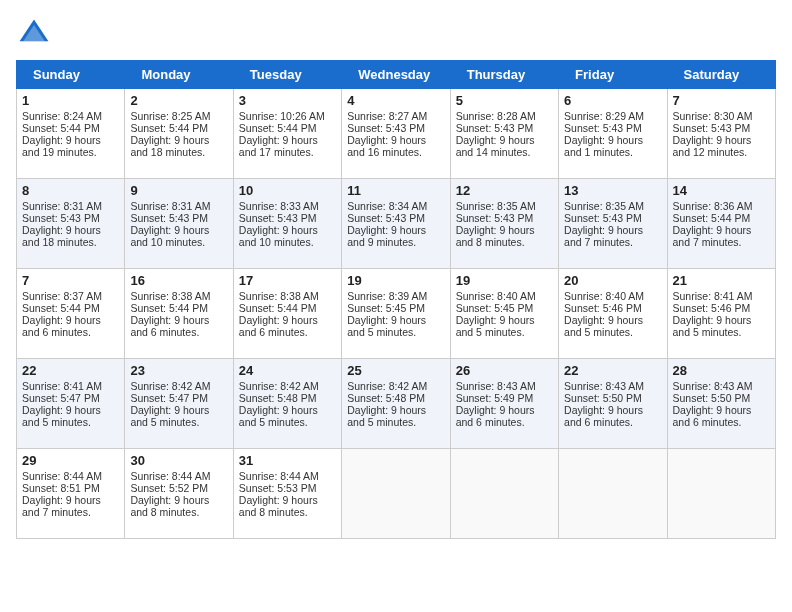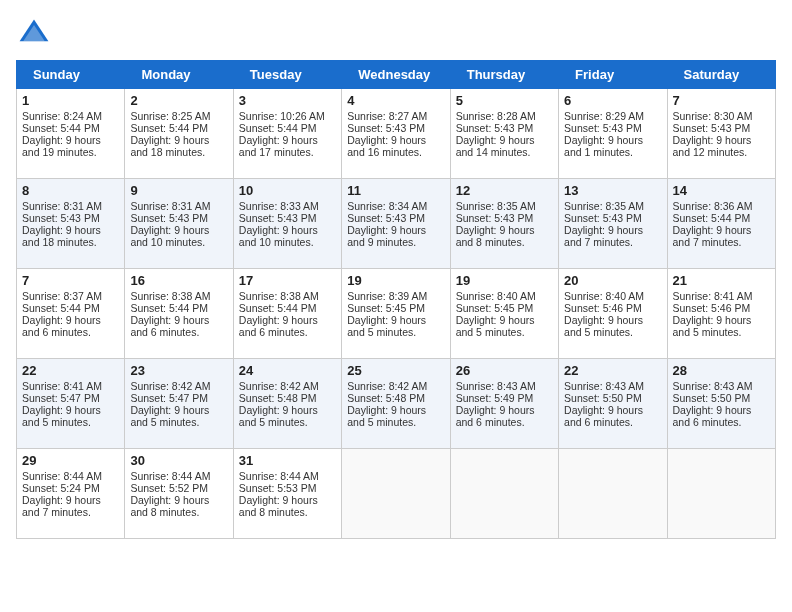--- a/index.html
+++ b/index.html
@@ -320,21 +320,21 @@
           <div>Sunrise: 8:43 AM</div>
           <div>Sunset: 5:50 PM</div>
           <div>Daylight: 9 hours</div>
           <div>and 6 minutes.</div>
         </td>
       </tr>
       <tr class="week-row">
         <td>
           <span class="day-num">29</span>
           <div>Sunrise: 8:44 AM</div>
-          <div>Sunset: 5:24 PM</div>
+          <div>Sunset: 8:51 PM</div>
           <div>Daylight: 9 hours</div>
           <div>and 7 minutes.</div>
         </td>
         <td>
           <span class="day-num">30</span>
           <div>Sunrise: 8:44 AM</div>
           <div>Sunset: 5:52 PM</div>
           <div>Daylight: 9 hours</div>
           <div>and 8 minutes.</div>
         </td>

